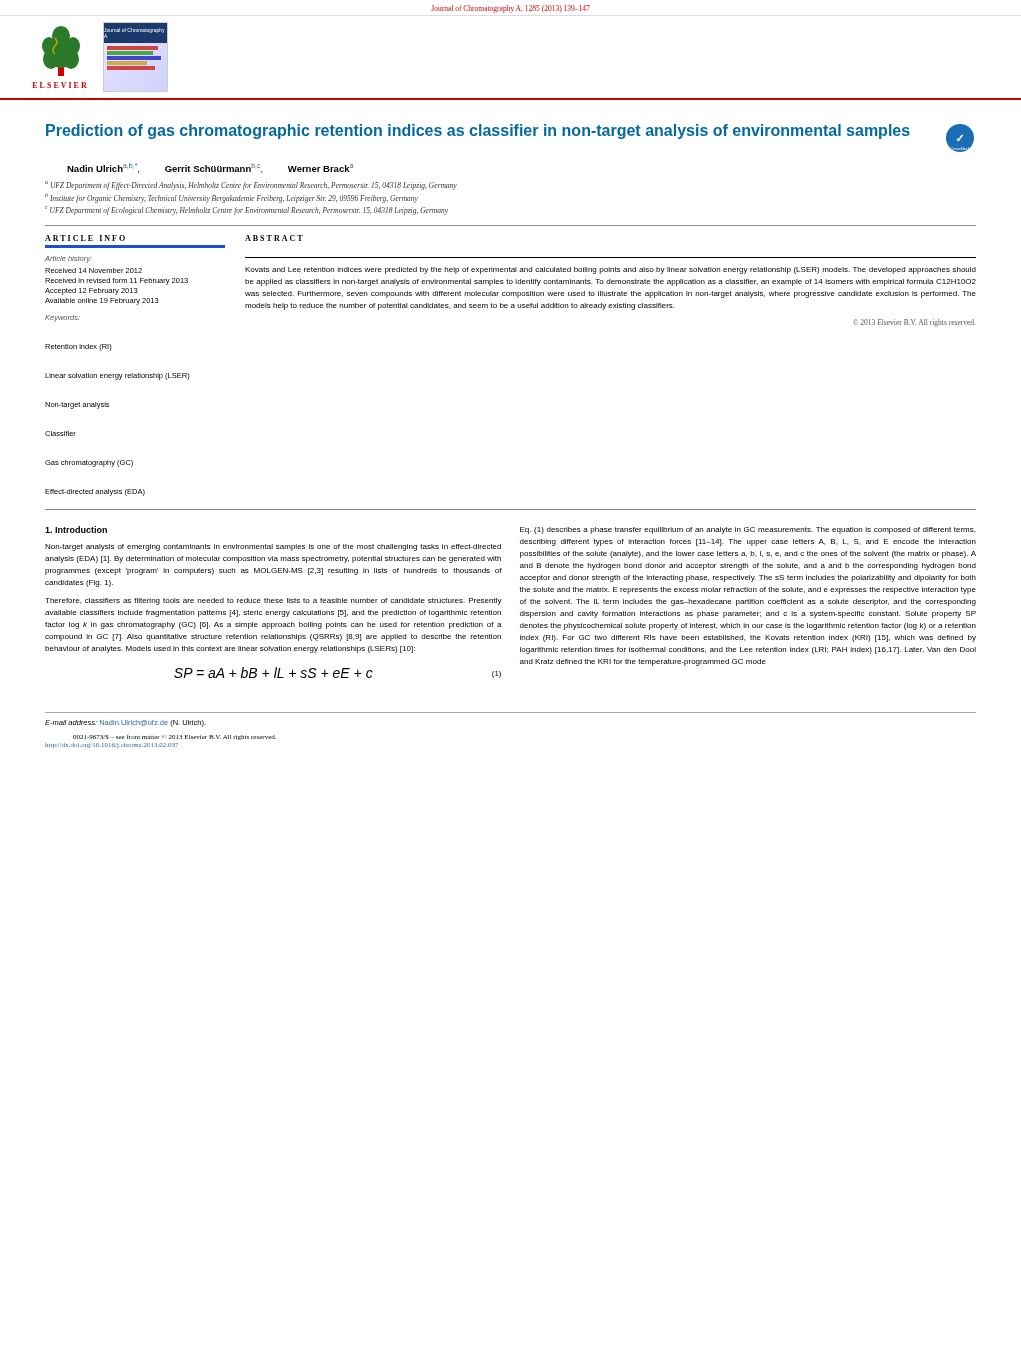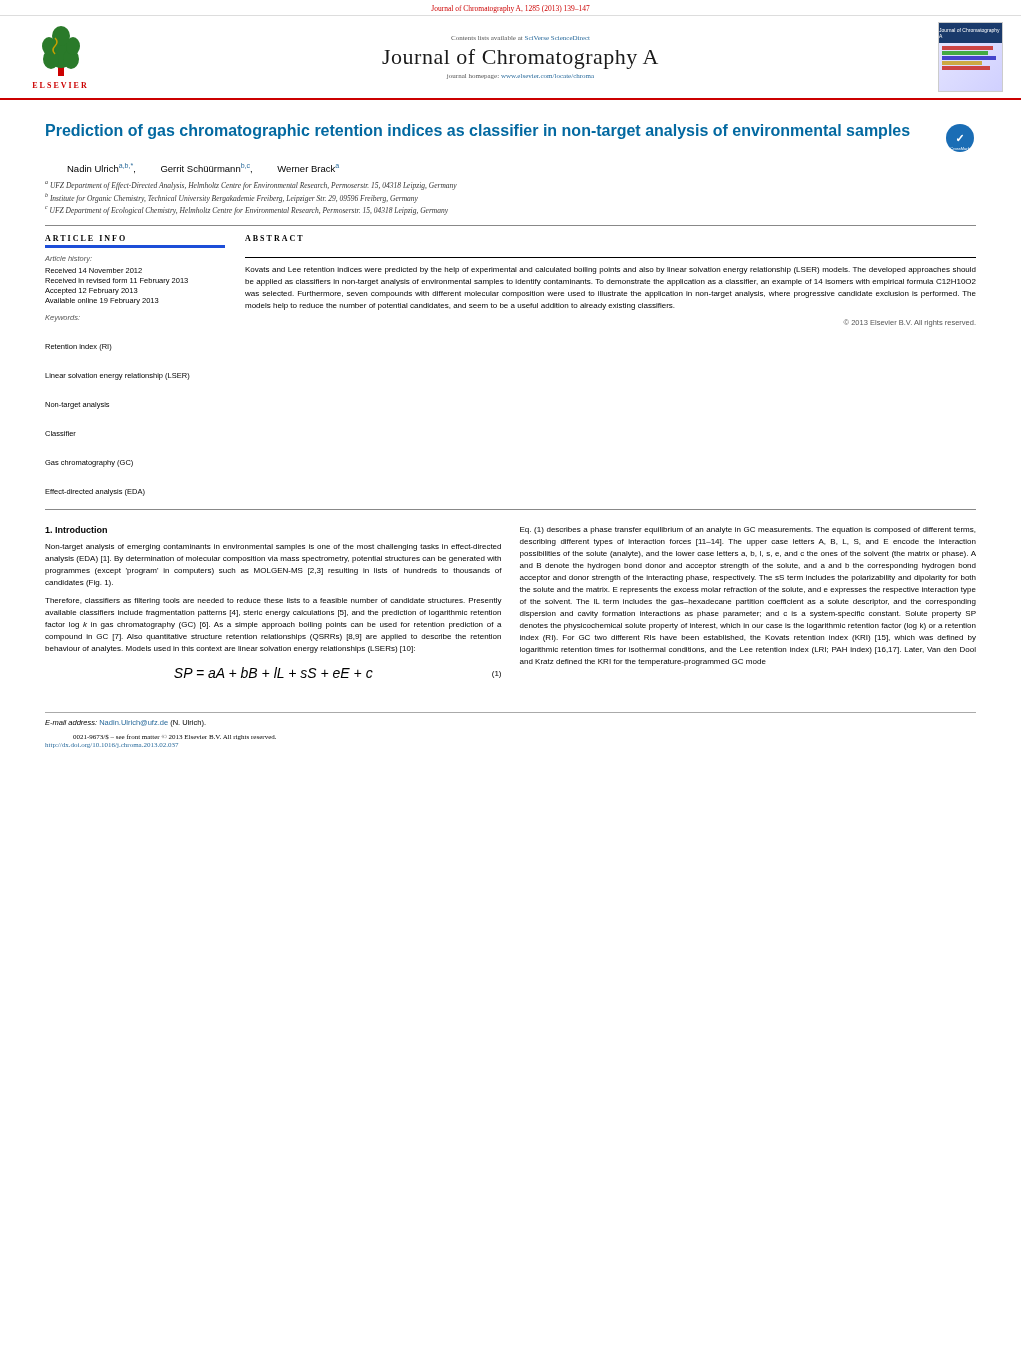--- a/index.html
+++ b/index.html
@@ -117,21 +117,21 @@
     }
 
     
     .authors-line {
       font-size: 9.5px;
       color: #000;
       margin-bottom: 5px;
       font-family: 'Arial', sans-serif;
     }
     .author-name {
-      font-weight: normal;
+      font-weight: bold;
       padding-left: 22px;
     }
     .superscript {
       font-size: 7px;
       vertical-align: super;
       color: #2a6b9c;
     }
 
     
     .affiliations {
@@ -218,21 +218,21 @@
       line-height: 1.5;
       color: #000;
       text-align: justify;
       font-family: 'Arial', sans-serif;
     }
     .copyright-line {
       font-size: 7.5px;
       color: #555;
       text-align: right;
       margin-top: 6px;
-      font-family: Liberation Sans, sans-serif;
+      font-family: Liberation Serif, serif;
     }
 
     
     .main-body {
       margin-top: 14px;
     }
     .body-two-col {
       display: flex;
       gap: 18px;
     }
@@ -329,32 +329,20 @@
       <ellipse cx="40" cy="35" rx="8" ry="10" fill="#2a7a2a"></ellipse>
       <ellipse cx="18" cy="22" rx="7" ry="9" fill="#2a7a2a"></ellipse>
       <ellipse cx="42" cy="22" rx="7" ry="9" fill="#2a7a2a"></ellipse>
       <ellipse cx="30" cy="12" rx="9" ry="10" fill="#2a7a2a"></ellipse>
 
       <path d="M24 30 Q20 26 24 22 Q28 18 24 14" stroke="#c8a000" stroke-width="1.5" fill="none"></path>
     </svg>
     <span class="elsevier-text">ELSEVIER</span>
   </div>
 
-  <div class="header-center">
-    <div class="sciverse-line">
-      <span>Contents lists available at</span>
-      <span class="sciverse-link" style="cursor:pointer;">SciVerse ScienceDirect</span>
-    </div>
-    <div class="journal-title-main" style="font-size:22px; font-weight:normal; font-family:'Times New Roman',serif;"></div>
-    <div class="journal-title-main" style="font-size:22px; font-weight:normal; font-family:'Times New Roman',serif;">Journal of Chromatography A</div>
-    <div class="journal-homepage">
-      <span>journal homepage:</span>
-      <span class="homepage-link" style="cursor:pointer;">www.elsevier.com/locate/chroma</span>
-    </div>
-  </div>
 
   <div class="cover-image">
     <div style="background:#1a3a6b; width:100%; height:20px; display:flex; align-items:center; justify-content:center;">
       <span style="color:#fff; font-size:5px; font-family:Arial;">Journal of Chromatography A</span>
     </div>
     <div style="padding:3px; display:flex; flex-direction:column; gap:1px;">
       <div style="height:4px; background:#c44; width:90%;"></div>
       <div style="height:4px; background:#4a4; width:80%;"></div>
       <div style="height:4px; background:#44c; width:95%;"></div>
       <div style="height:4px; background:#ca4; width:70%;"></div>

